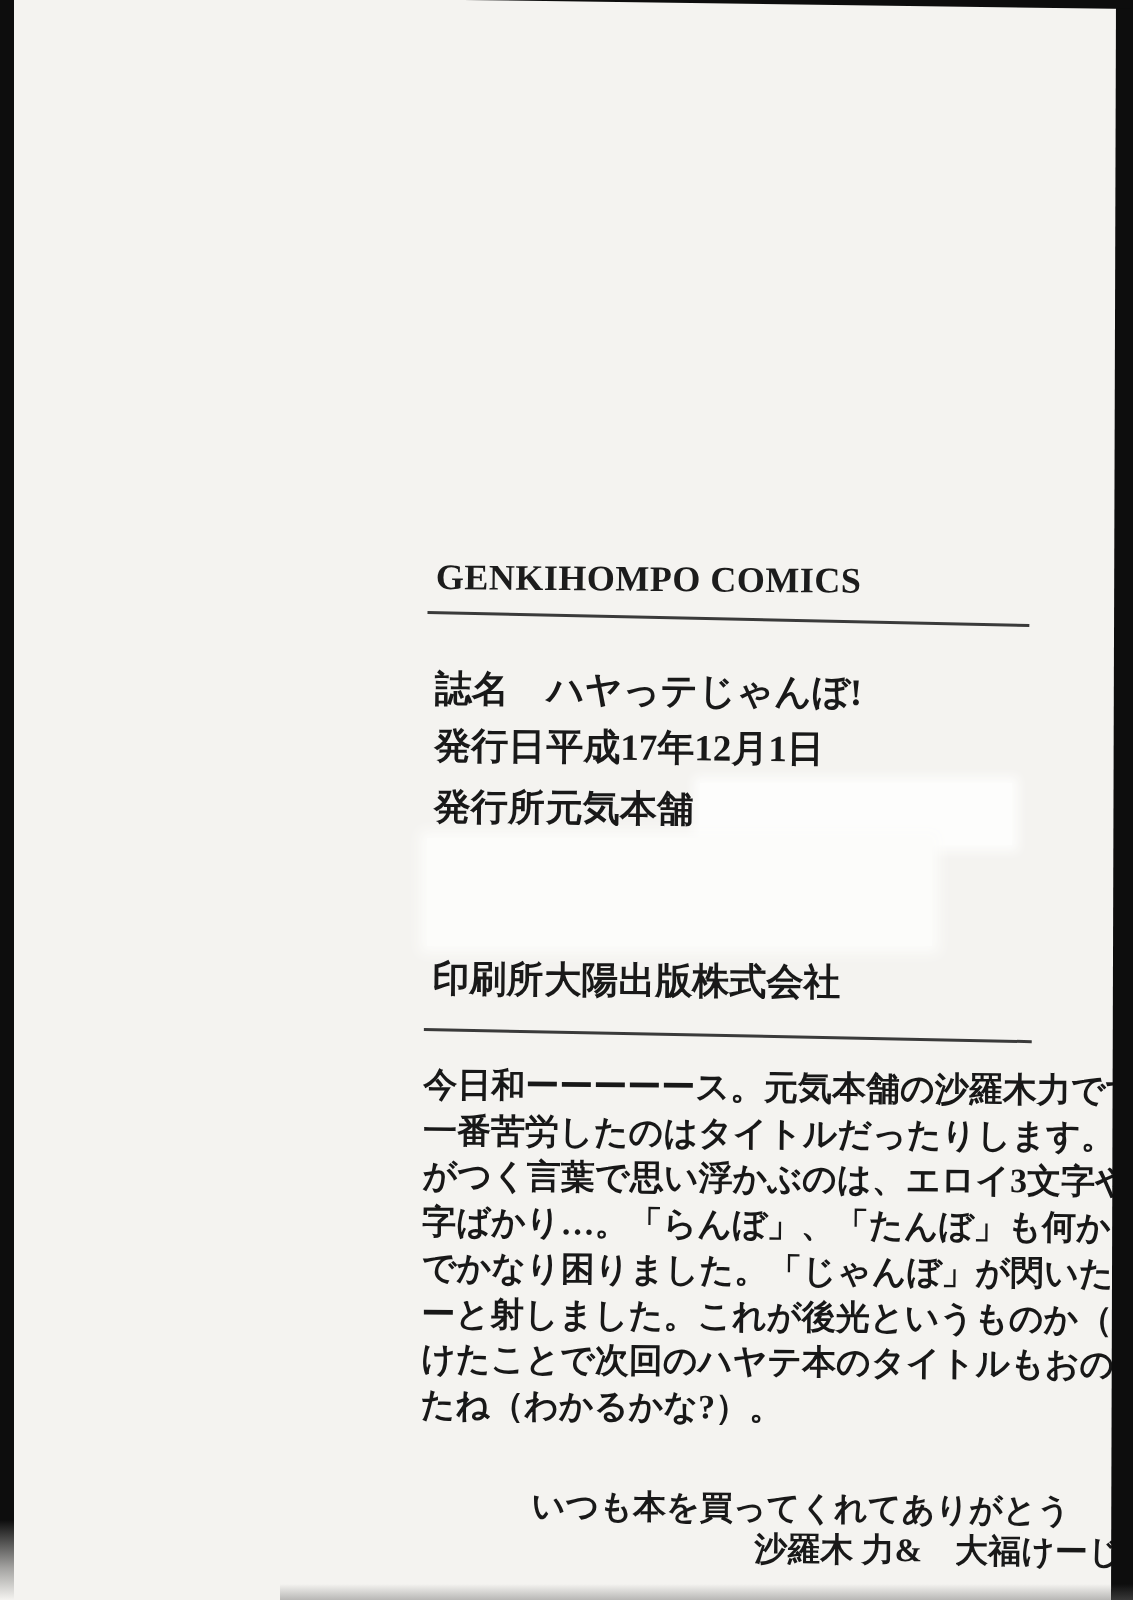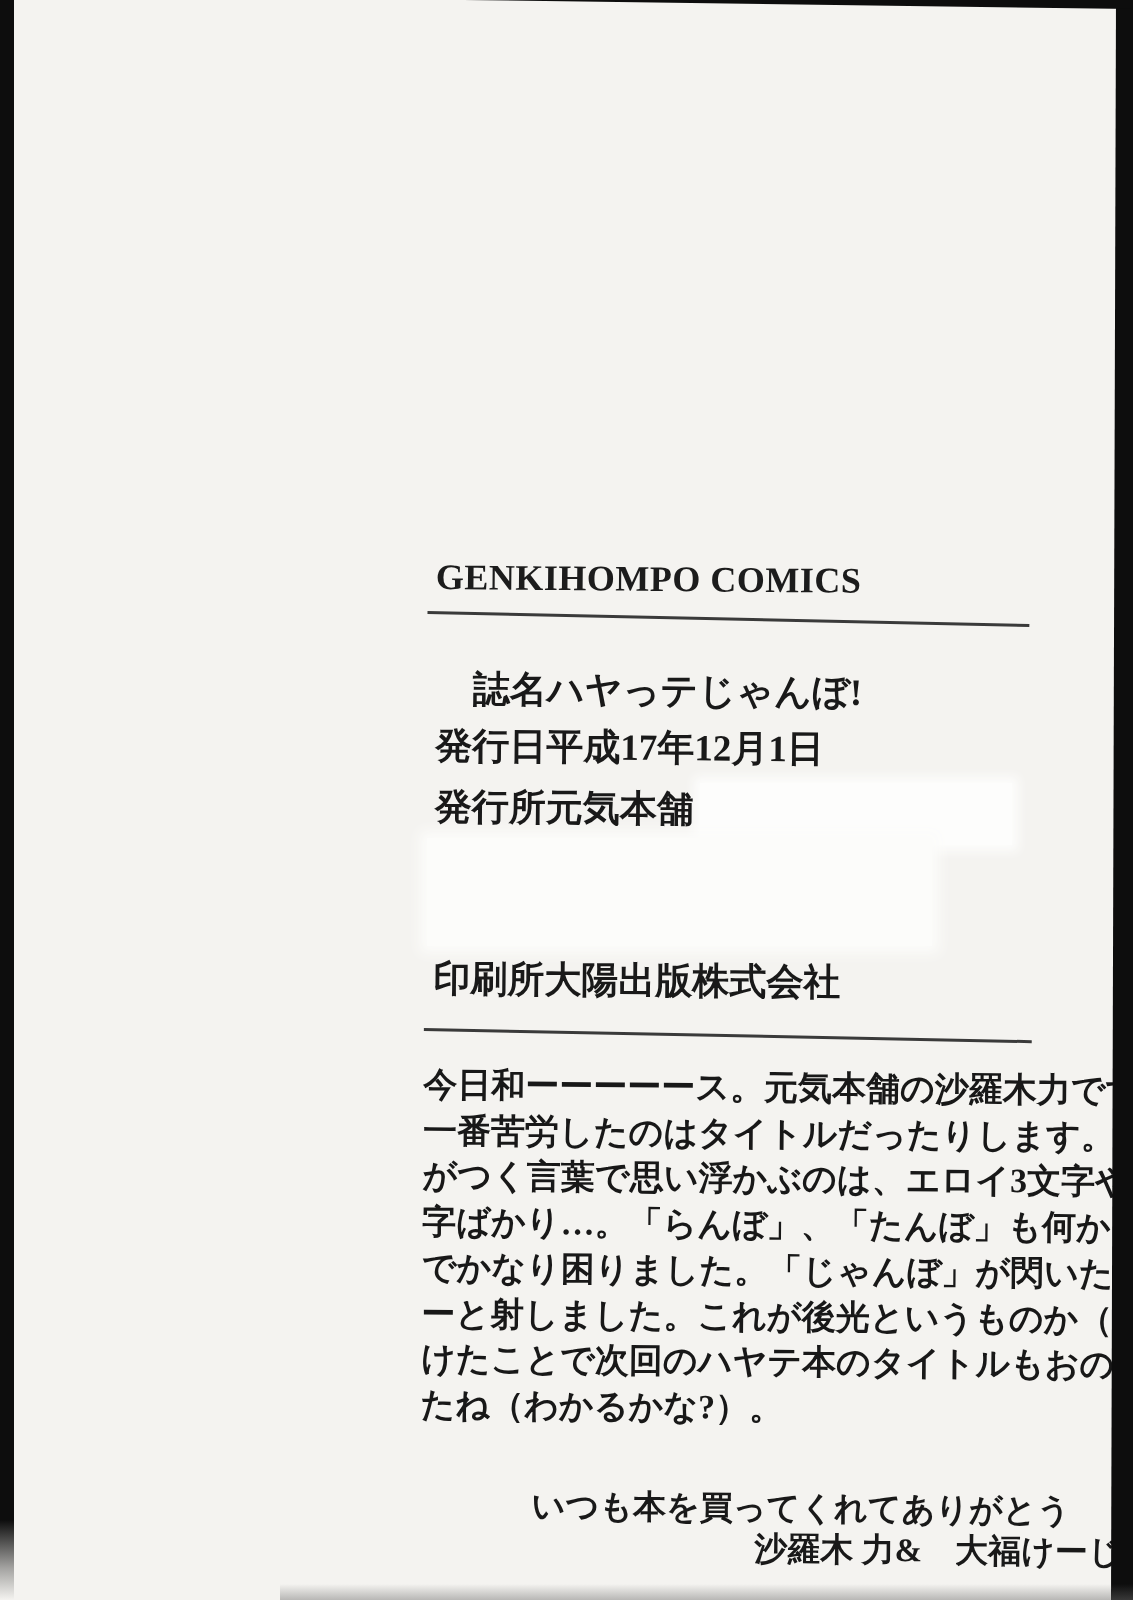--- a/index.html
+++ b/index.html
@@ -38,21 +38,21 @@
     transform-origin:0 50%;
   }
   .rule.r1 { left:428px; top:611px; width:602px; transform:rotate(0.75deg); }
   .rule.r2 { left:428px; top:1028px; width:608px; transform:rotate(0.65deg); }
 
   .colophon-row {
     position:absolute; left:436px; display:flex;
     font-size:37px; font-weight:700; line-height:42px;
     white-space:nowrap; color:#191919;
   }
-  .colophon-row .lbl { width:112px; flex:0 0 112px;text-align:right; }
+  .colophon-row .lbl { width:112px; flex:0 0 112px; }
   .row0 { top:668px; }
   .row1 { top:725px; }
   .row2 { top:786px; }
   .row3 { top:958px; }
 
   .afterword {
     position:absolute; left:428px; top:1062px; width:612px;
     font-size:34px; font-weight:700; line-height:45.7px;
     color:#181818;
   }

